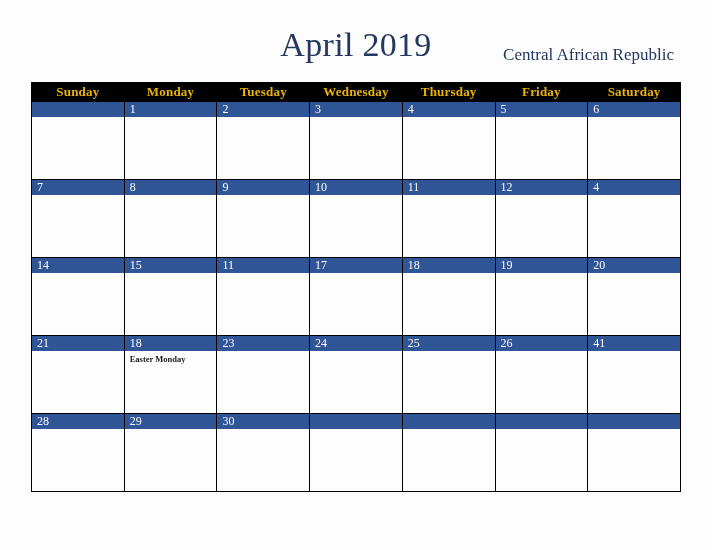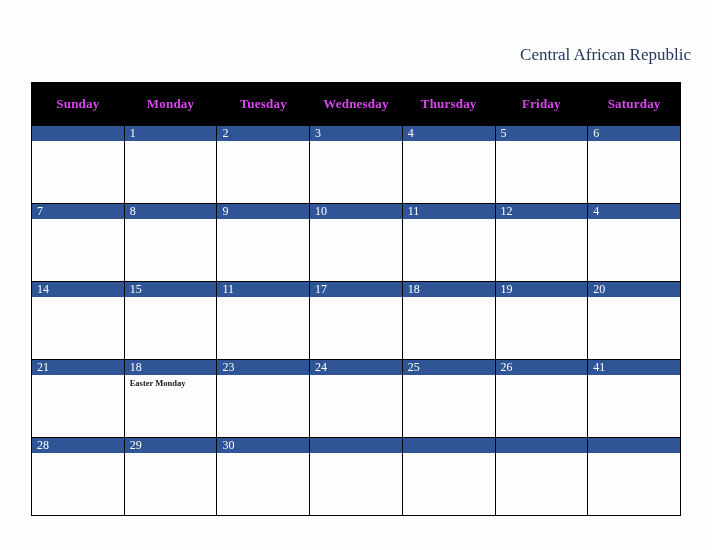--- a/index.html
+++ b/index.html
@@ -72,21 +72,21 @@
     font-size: 34px;
     color: #24375f;
     font-family: "Liberation Serif", "DejaVu Serif", serif;
     font-weight: normal;
     letter-spacing: 0.3px;
   }
 
   
   .cal-country {
     position: absolute;
-    right: 21px;
+    right: 38px;
     top: 45px;
     font-size: 17px;
     color: #24375f;
     font-family: "Liberation Serif", "DejaVu Serif", serif;
     white-space: nowrap;
   }
 
   
   .cal-wrap {
     position: absolute;
@@ -94,25 +94,25 @@
     top: 82px;
     width: 650px;
   }
   table.cal {
     border-collapse: collapse;
     width: 650px;
     table-layout: fixed;
   }
   table.cal th {
     background: #000000;
-    color: #d946ef;
+    color: #eab308;
     font-size: 13px;
     font-weight: bold;
     height: 18px;
-    padding: 12px;
+    padding: 0;
     font-family: "Liberation Serif", "DejaVu Serif", serif;
     border: 1px solid #000000;
     letter-spacing: 0.2px;
   }
   table.cal td {
     padding: 0;
     vertical-align: top;
     border-left: 1px solid #000000;
     border-right: 1px solid #000000;
     border-bottom: 1px solid #000000;
@@ -148,20 +148,21 @@
     white-space: nowrap;
     overflow: hidden;
   }
 </style>
 </head>
 <body>
 
 <div class="page-header">
 
 
+  <div class="cal-title">April 2019</div>
 
   <div class="cal-country">Central African Republic</div>
 
 </div>
 
 <div class="cal-wrap">
   <table class="cal">
     <thead>
       <tr>
         <th>Sunday</th>

